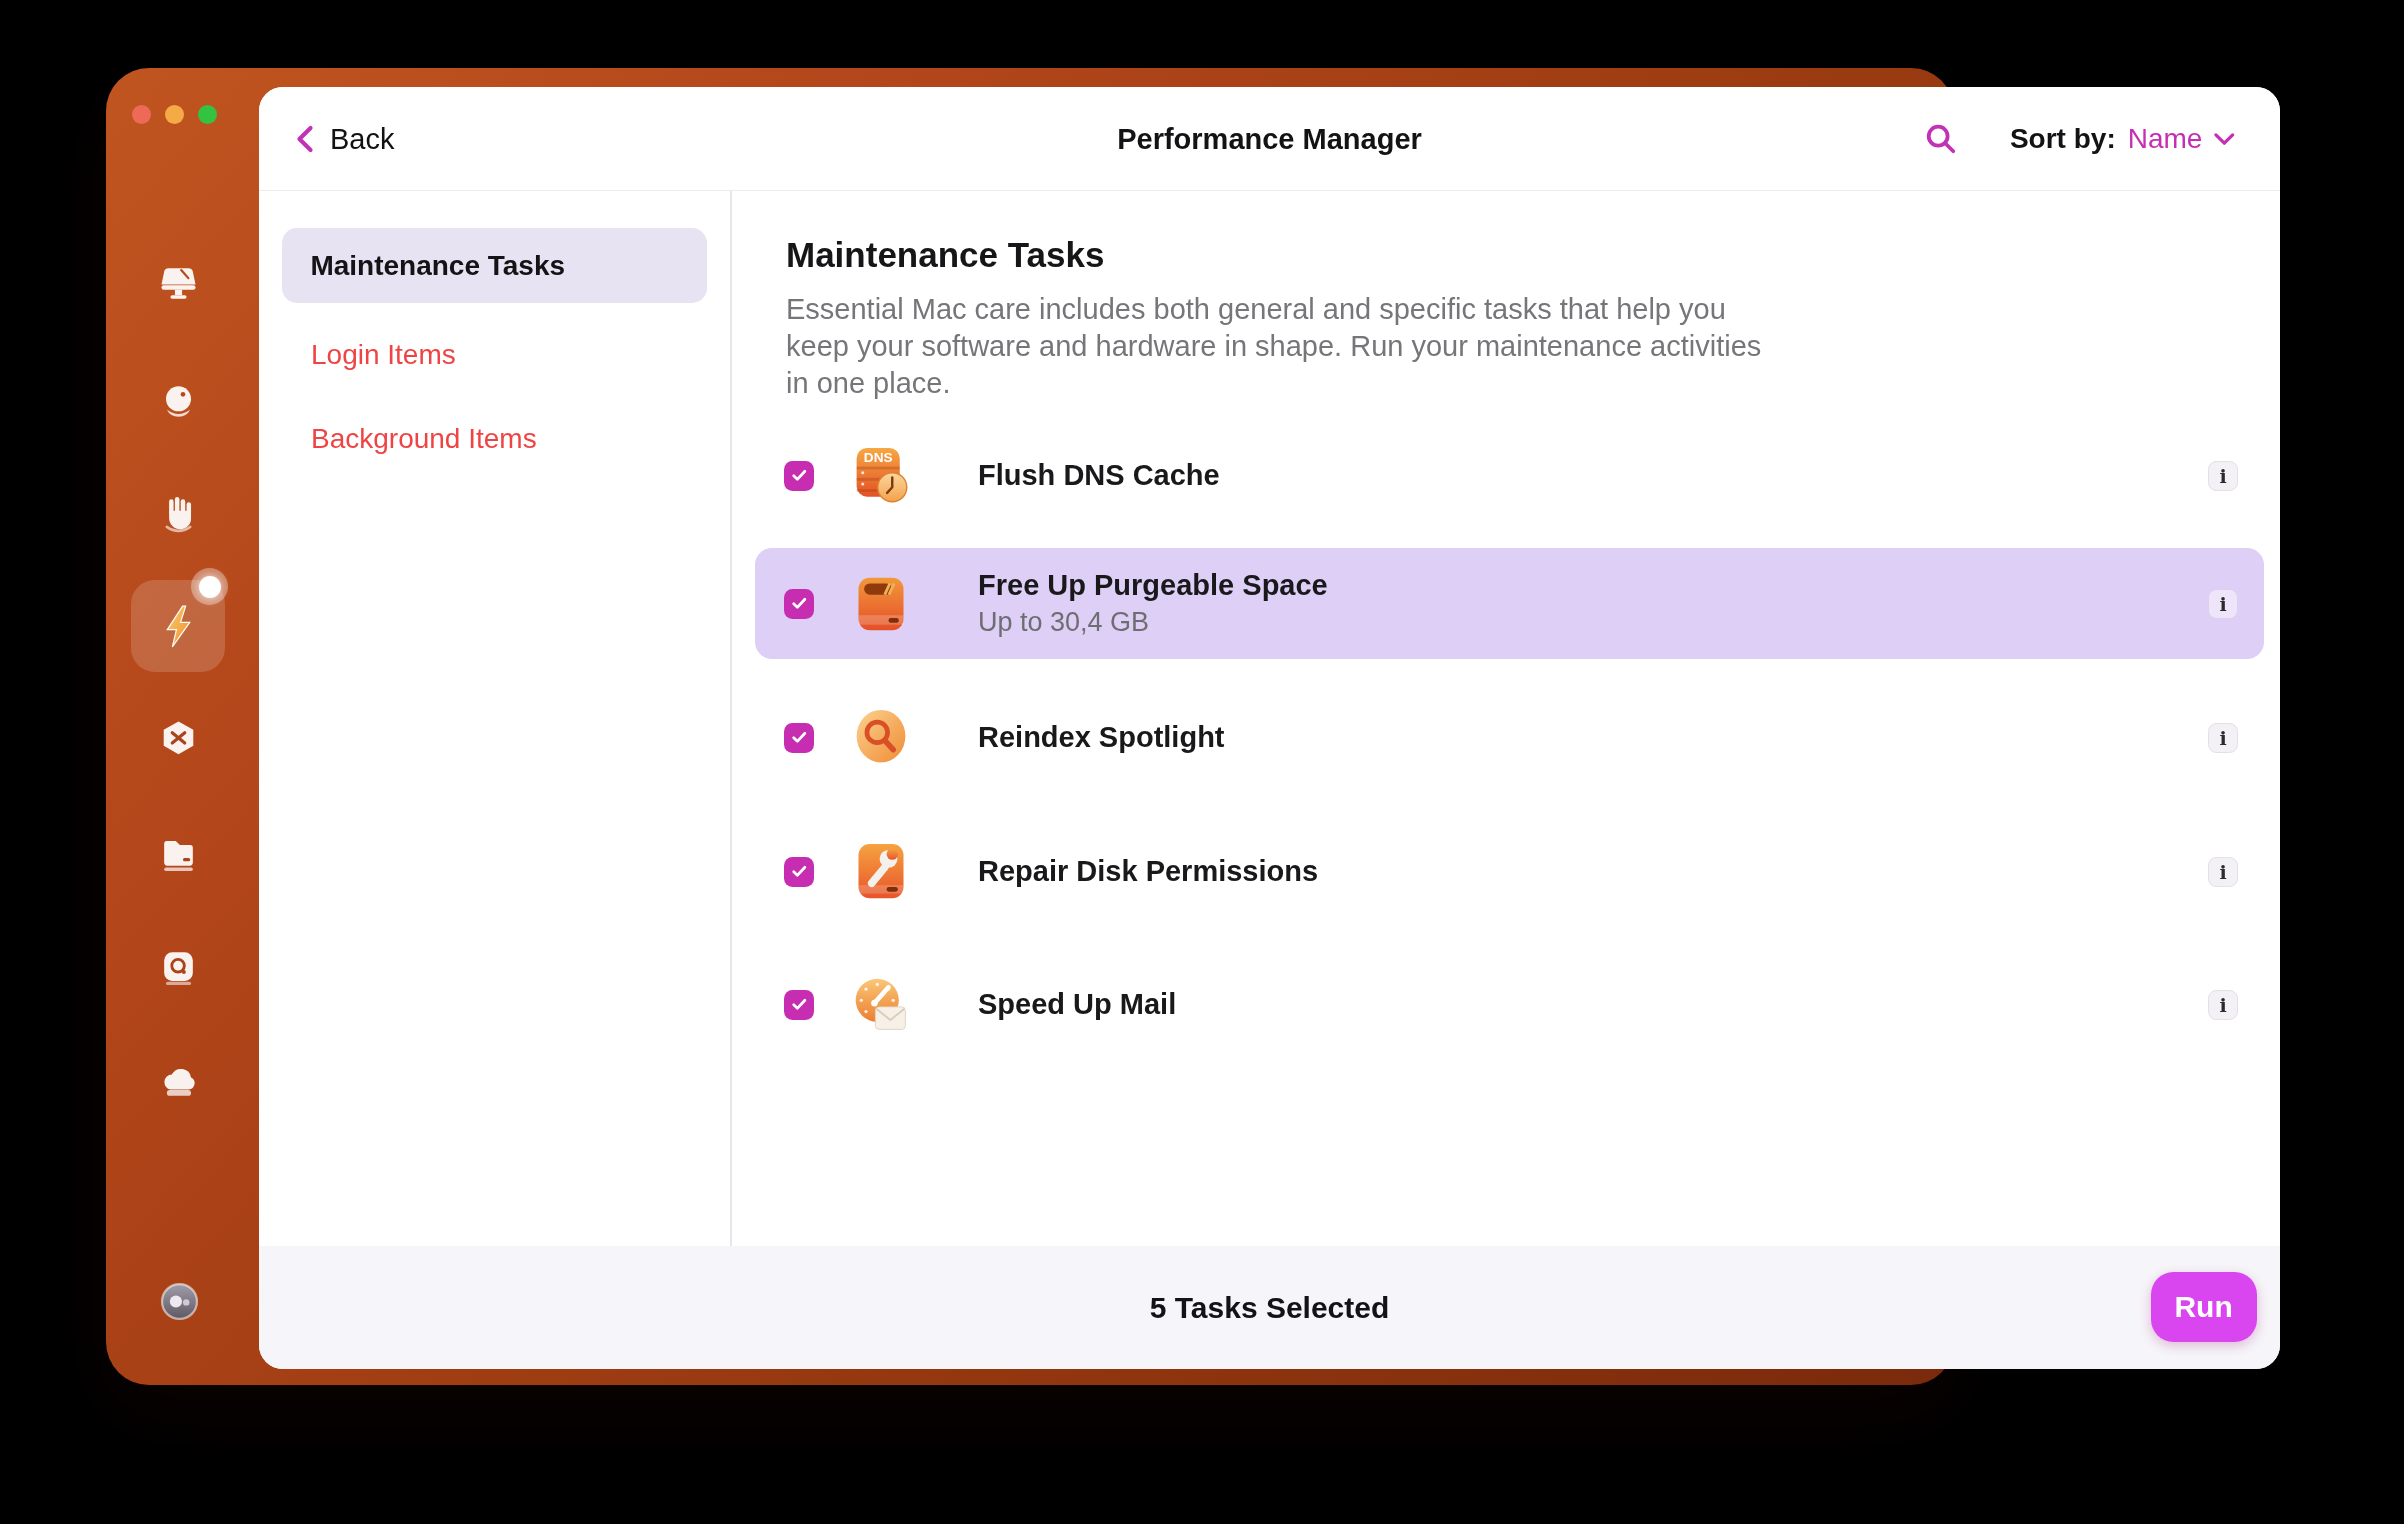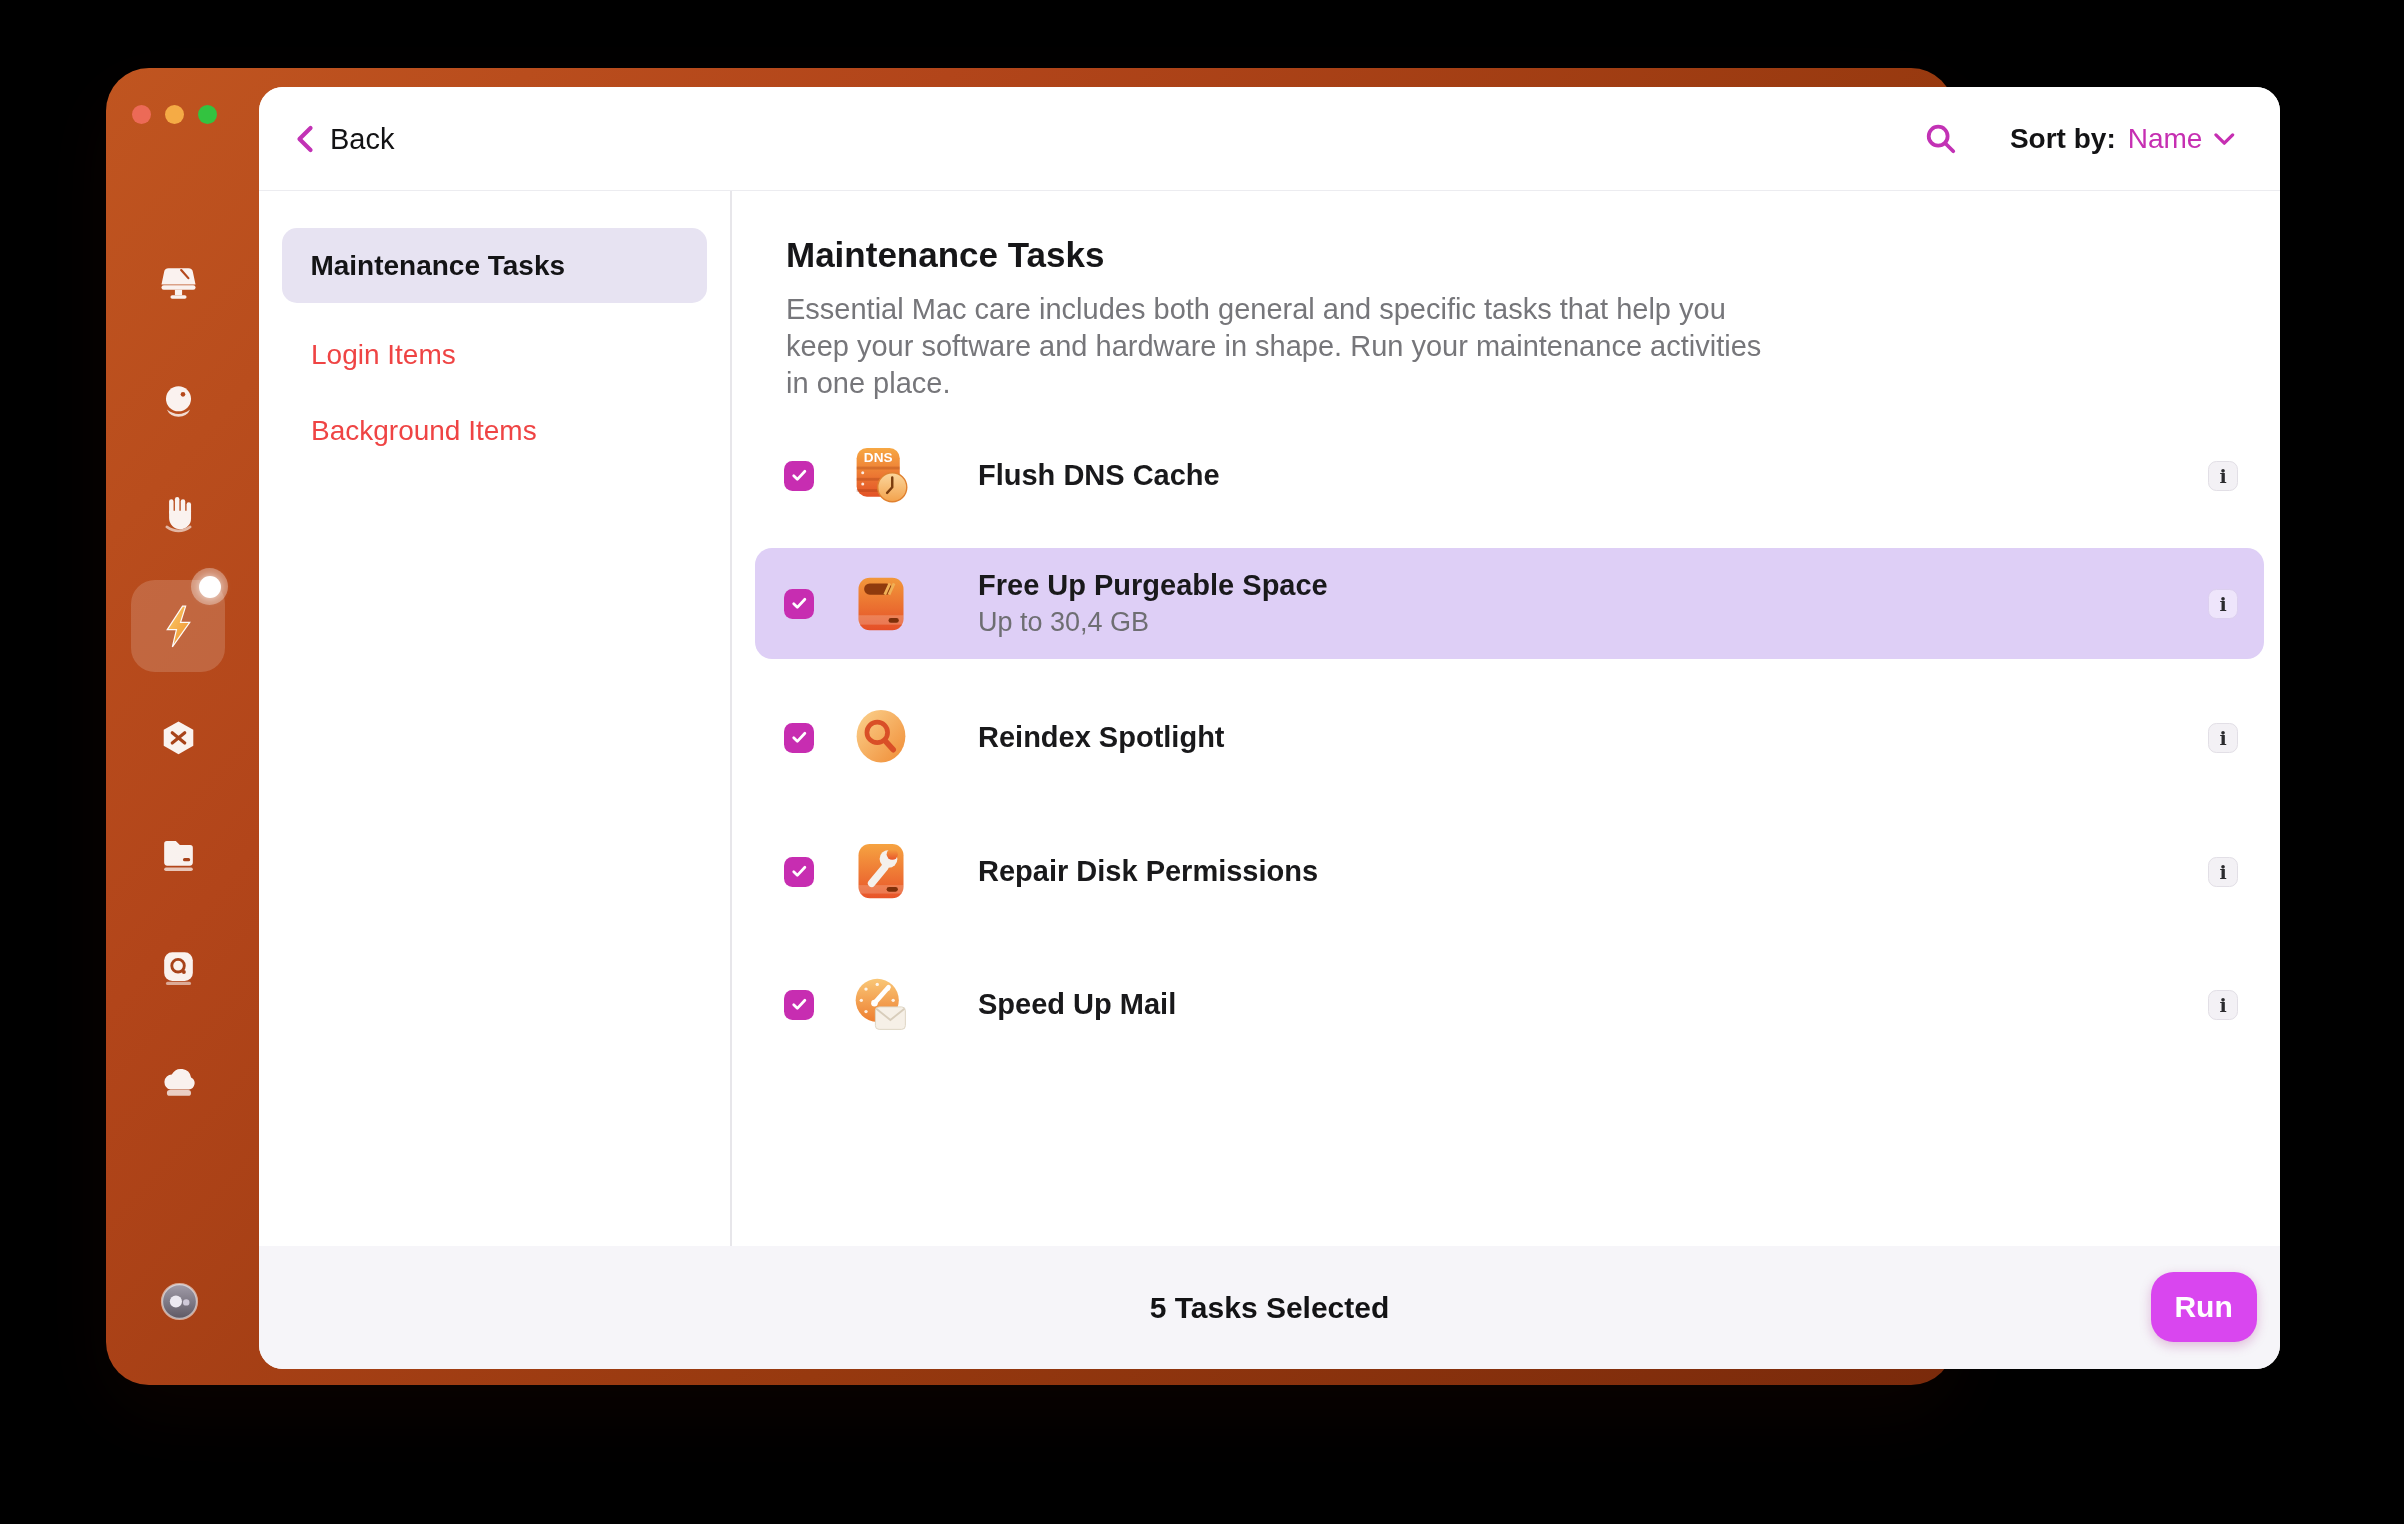--- a/index.html
+++ b/index.html
@@ -47,21 +47,21 @@
   .sort-val { font-size:28px; font-weight:500; color:#c62fb2; }
   .sort-ctl svg { width:20.6px; height:13px; }
 
   
   .vdiv { position:absolute; left:471px; top:104px; width:1.9px; height:1055px; background:#e7e6ea; }
   .nav-sel { position:absolute; left:23.4px; top:141px; width:425px; height:75px; border-radius:15px;
              background:#e7e3f2; display:flex; align-items:center; padding-left:28px;
              font-size:28px; font-weight:600; color:#141416; }
   .nav-item { position:absolute; left:52px; height:47px; display:flex; align-items:center;
               font-size:28px; font-weight:400; color:#ef4444; }
-  .nav-item.n2 { top:244px; } .nav-item.n3 { top:320px; }
+  .nav-item.n2 { top:244px; } .nav-item.n3 { top:328px; }
 
   
   .m-head { position:absolute; left:527px; top:148px; font-size:35px; font-weight:700; color:#161618; }
   .m-desc { position:absolute; left:527px; top:204px; width:1002px; font-size:29px; line-height:37px;
             font-weight:400; color:#76767a; }
 
   .task-row { position:absolute; left:496px; width:1509px; height:111px; border-radius:17px;
               display:flex; align-items:center; padding:0 26px 0 29px; }
   .task-row.hl { background:#decff6; }
   .task-row.r0{ top:333px; } .task-row.r1{ top:461px; } .task-row.r2{ top:595px; }
@@ -198,20 +198,21 @@
 
   <div class="sheet">
 
     <div class="hdr">
       <div class="back">
         <svg viewBox="0 0 26 32">
           <path d="M19 4 L7 16 L19 28" stroke="#c232b5" stroke-width="4.5" fill="none" stroke-linecap="round" stroke-linejoin="round"></path>
         </svg>
         <span class="back-txt">Back</span>
       </div>
+      <div class="hdr-title">Performance Manager</div>
       <div class="hdr-right">
         <div class="search-btn">
           <svg viewBox="0 0 36 36">
             <circle cx="15" cy="15" r="10" fill="none" stroke="#c232b5" stroke-width="4"></circle>
             <line x1="23" y1="23" x2="31" y2="31" stroke="#c232b5" stroke-width="4" stroke-linecap="round"></line>
           </svg>
         </div>
         <div class="sort-ctl">
           <span class="sort-lbl">Sort by:</span>
           <span class="sort-val">Name</span>

